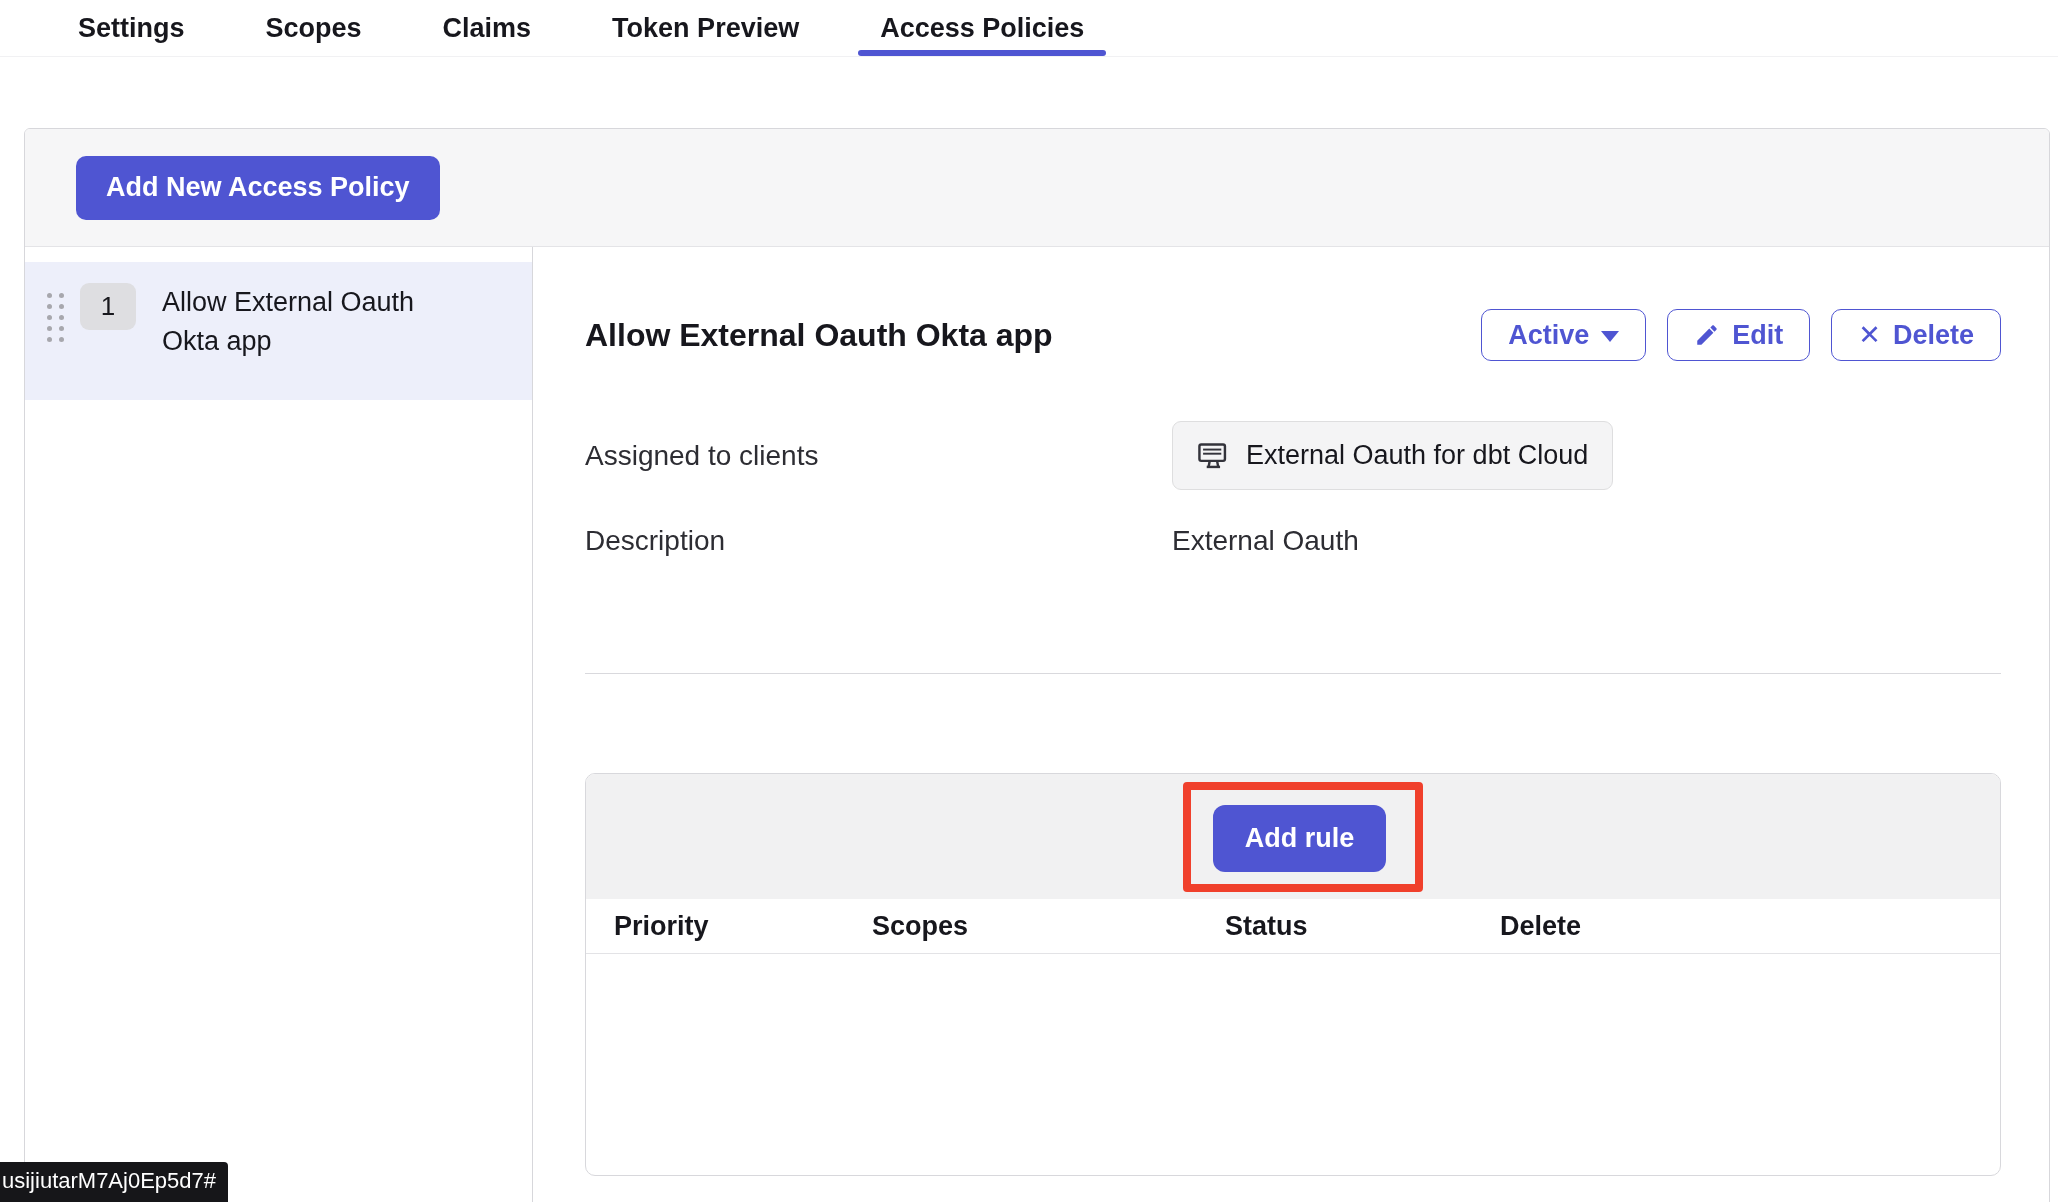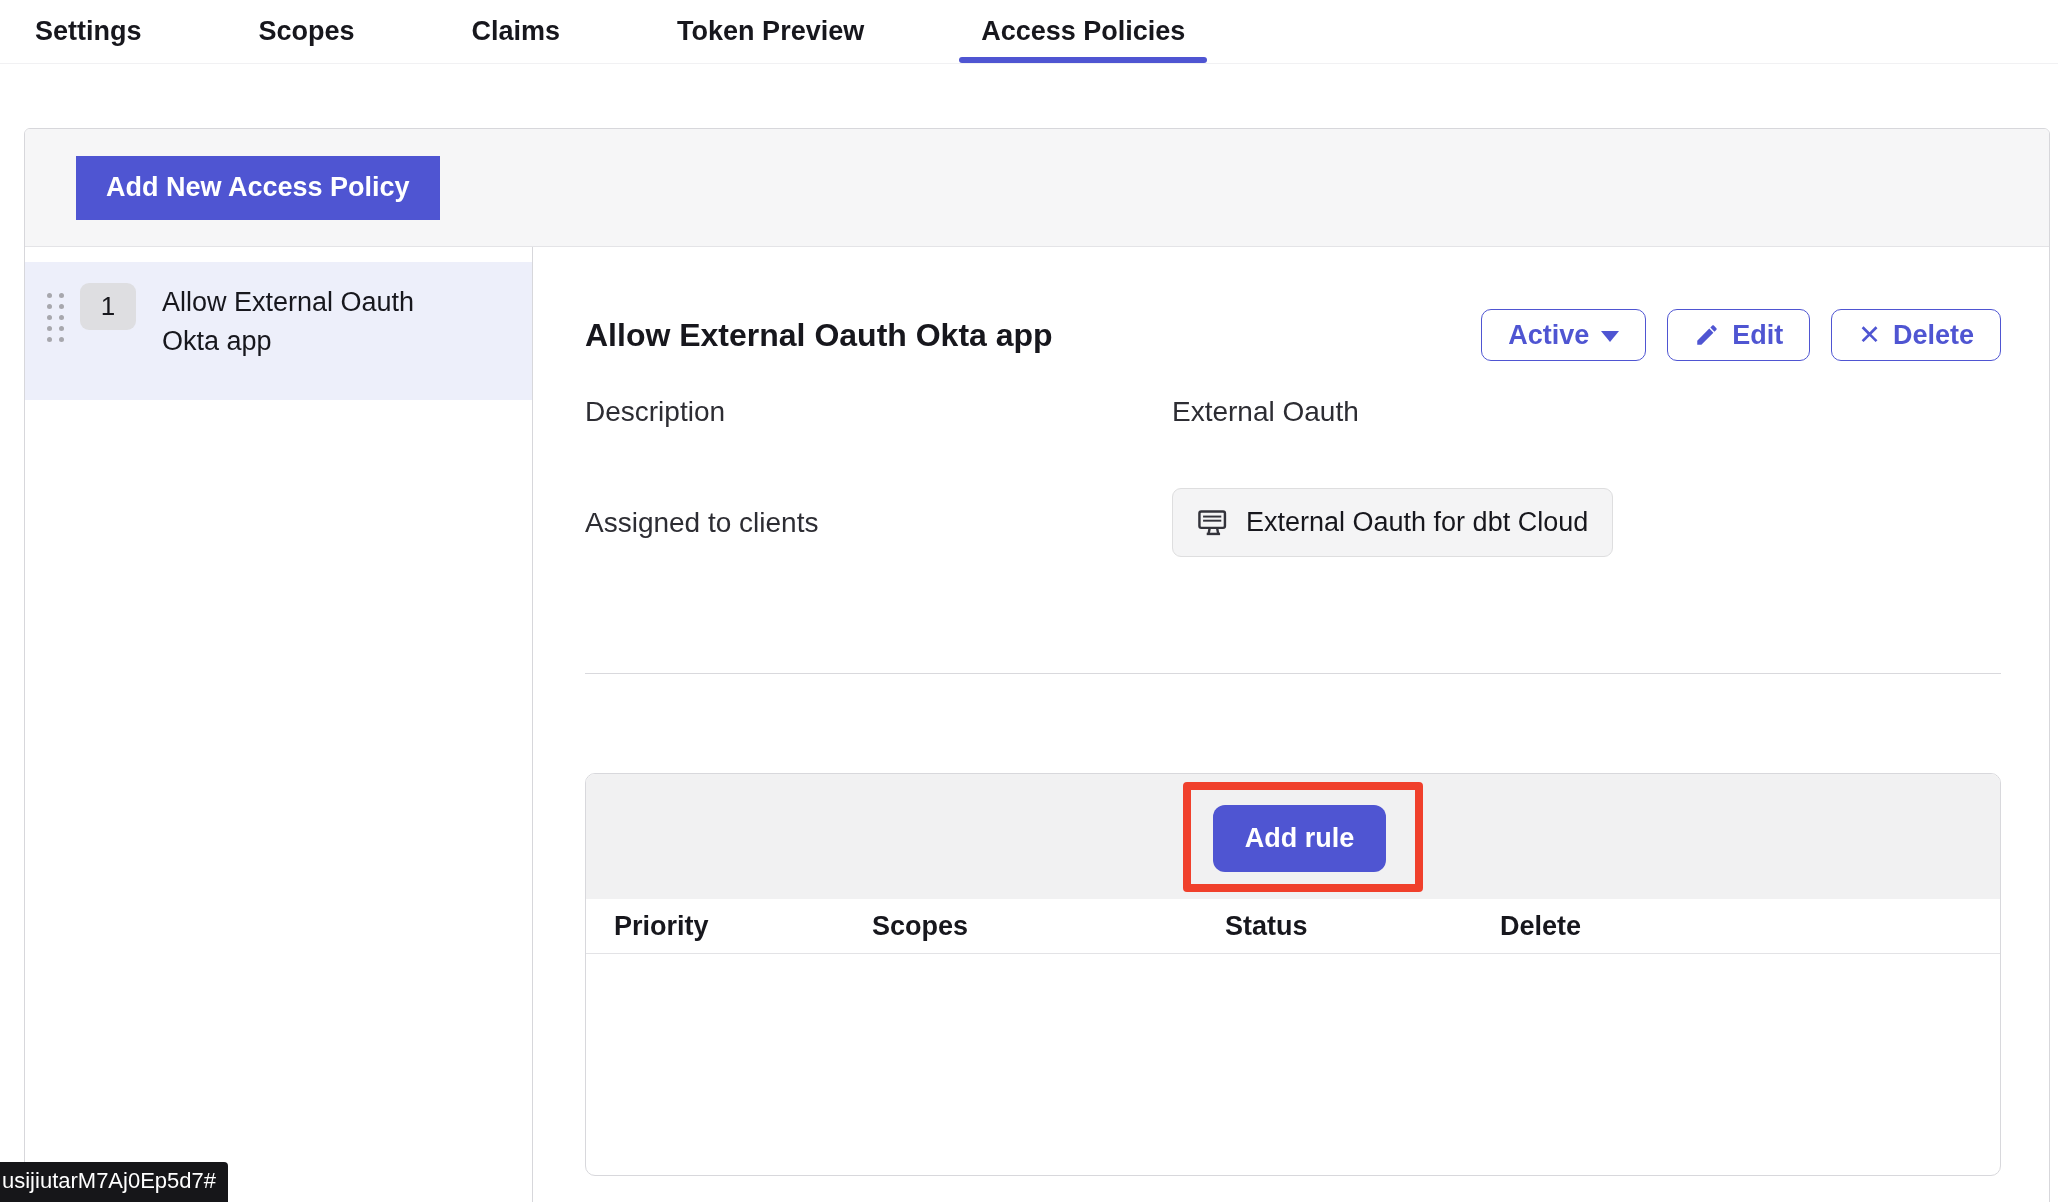--- a/index.html
+++ b/index.html
@@ -8,35 +8,35 @@
     --ink:#17171d;
     --label:#2d2d33;
     --border:#d7d7db;
   }
   *{margin:0;padding:0;box-sizing:border-box;}
   html,body{width:2058px;height:1202px;background:#fff;overflow:hidden;
     font-family:"Liberation Sans",sans-serif;color:var(--ink);}
   .page{position:relative;width:2058px;height:1202px;}
 
   
-  .tabbar{display:flex;align-items:stretch;gap:117px;padding:0 35px;height:64px;
+  .tabbar{display:flex;align-items:stretch;gap:81px;padding:0 78px;height:57px;
     border-bottom:1px solid #f1f1f3;}
   .tab{display:flex;align-items:center;font-size:27px;font-weight:bold;color:var(--ink);
     position:relative;cursor:pointer;white-space:nowrap;}
   .tab.active::after{content:"";position:absolute;left:-22px;right:-22px;bottom:0;height:6px;
     background:var(--accent);border-radius:3px;}
 
   
   .panel{position:absolute;left:24px;top:128px;width:2026px;height:1080px;
     border:1px solid var(--border);border-radius:6px;background:#fff;overflow:hidden;}
   .panel-header{height:118px;background:#f6f6f7;border-bottom:1px solid #e4e4e7;
     display:flex;align-items:center;padding:0 51px;}
   .btn-primary{display:inline-flex;align-items:center;justify-content:center;
     background:var(--accent);color:#fff;font-weight:bold;font-size:27px;
-    border:none;border-radius:0;height:64px;padding:16px 30px;cursor:pointer;
+    border:none;border-radius:10px;height:64px;padding:16px 30px;cursor:pointer;
     font-family:"Liberation Sans",sans-serif;}
 
   .panel-body{display:flex;height:calc(100% - 118px);}
 
   
   .policy-sidebar{width:508px;border-right:1px solid var(--border);height:100%;}
   .policy-item{margin-top:15px;display:flex;align-items:flex-start;background:#edeffa;
     padding:21px 20px 21px 22px;min-height:138px;cursor:pointer;}
   .drag-handle{display:grid;grid-template-columns:repeat(2,5px);grid-auto-rows:11px;
     column-gap:7px;margin:10px 16px 0 0;cursor:grab;}
@@ -147,42 +147,42 @@
               </span>
               <span>Edit</span>
             </button>
             <button class="btn-outline">
               <span class="x-glyph">✕</span>
               <span>Delete</span>
             </button>
           </div>
         </div>
 
-        <div class="meta-row first">
-          <span class="meta-label">Description</span>
-          <span class="meta-value">External Oauth</span>
-        </div>
-
         <div class="meta-row second">
           <span class="meta-label">Assigned to clients</span>
           <span class="client-chip">
             <span style="display:inline-flex;">
               <svg width="34" height="28" viewBox="0 0 28 23" aria-hidden="true">
                 <rect x="2" y="2" width="21" height="13.5" rx="1.5" fill="none" stroke="#33333b" stroke-width="2"></rect>
                 <line x1="5" y1="6.2" x2="20" y2="6.2" stroke="#33333b" stroke-width="1.6"></line>
                 <line x1="5" y1="9.6" x2="20" y2="9.6" stroke="#33333b" stroke-width="1.6"></line>
                 <line x1="8" y1="20.5" x2="19" y2="20.5" stroke="#33333b" stroke-width="2"></line>
                 <line x1="10.5" y1="15.5" x2="9.5" y2="20.5" stroke="#33333b" stroke-width="2"></line>
                 <line x1="16.5" y1="15.5" x2="17.5" y2="20.5" stroke="#33333b" stroke-width="2"></line>
               </svg>
             </span>
             <span>External Oauth for dbt Cloud</span>
           </span>
         </div>
 
+        <div class="meta-row first">
+          <span class="meta-label">Description</span>
+          <span class="meta-value">External Oauth</span>
+        </div>
+
         <hr class="section-divider">
 
         <div class="rules-panel">
           <div class="rules-header">
             <div class="annotation-highlight">
               <button class="btn-addrule">Add rule</button>
             </div>
           </div>
           <div class="rules-thead">
             <span>Priority</span>

